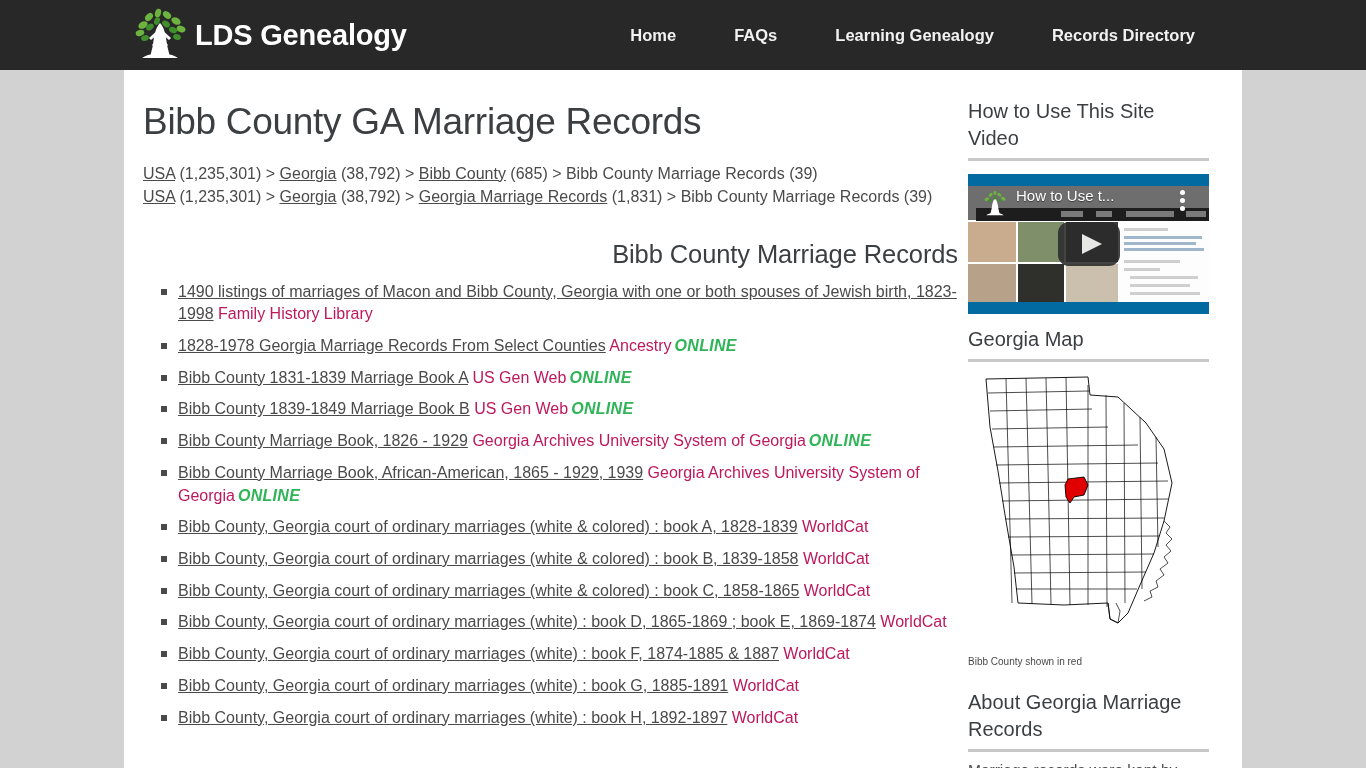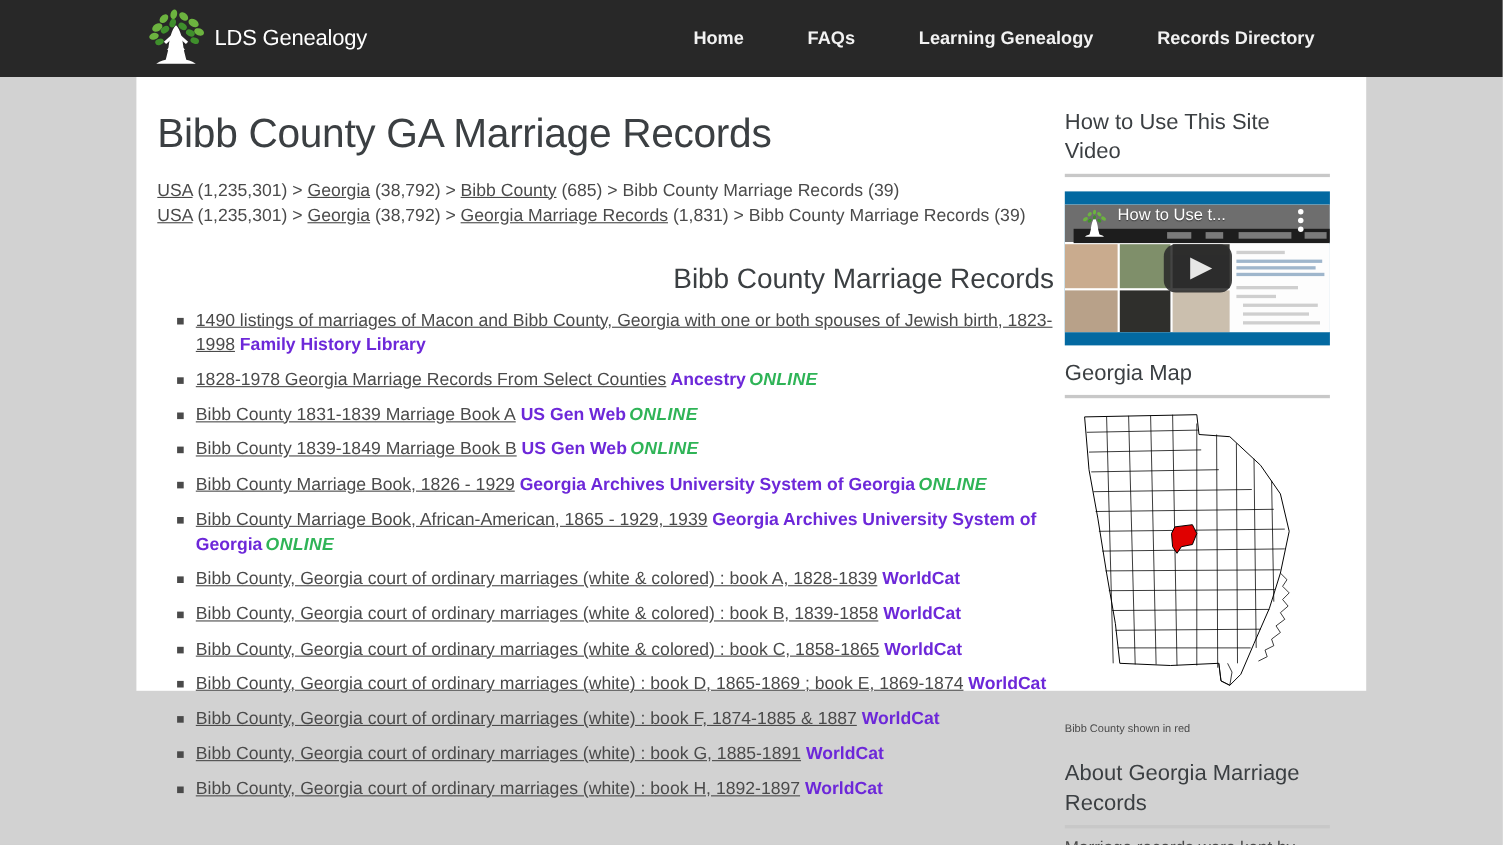--- a/index.html
+++ b/index.html
@@ -21,39 +21,39 @@
     position: absolute; left: 124px; top: 0;
     width: 1118px; height: 70px;
   }
   #brand {
     position: absolute; left: 5px; top: 7px;
     height: 56px; display: flex; align-items: center;
     text-decoration: none;
   }
   #brand-logo { width: 62px; height: 56px; display: block; }
   #brand-text {
-    color: #ffffff; font-size: 20px; font-weight: 400;
+    color: #ffffff; font-size: 29px; font-weight: 700;
     letter-spacing: -0.2px; margin-left: 4px;
     white-space: nowrap;
   }
   #main-nav {
     position: absolute; right: 18px; top: 0;
     height: 70px; display: flex; align-items: center;
     gap: 0px;
   }
   #main-nav a {
     color: #f2f2f2; font-size: 16.5px; font-weight: 700;
     text-decoration: none; padding: 0 29px;
     white-space: nowrap;
   }
 
   
   #page-wrap {
     position: absolute; left: 124px; top: 70px;
-    width: 1118px; height: 558px;
+    width: 1118px; height: 698px;
     background: #ffffff;
     padding-left: 16px;
   }
 
   
   #main-col {
     position: absolute; left: 19px; top: 0;
     width: 815px;
   }
   #page-title {
@@ -94,21 +94,21 @@
   }
   #records-list li::before {
     content: "";
     position: absolute; left: -17px; top: 8px;
     width: 6px; height: 6px;
     background: #4a4a4a;
   }
   #records-list li .rec-link {
     color: #4a4a4a; text-decoration: underline;
   }
-  #records-list li .rec-src { color: #6d28d9; font-weight: bold; }
+  #records-list li .rec-src { color: #be185d; }
   .online-badge {
     color: #2fb457; font-style: italic; font-weight: 700;
     font-size: 16px; letter-spacing: 0.3px;
     margin-left: 3px;
   }
 
   
   #sidebar {
     position: absolute; left: 844px; top: 0;
     width: 241px;

